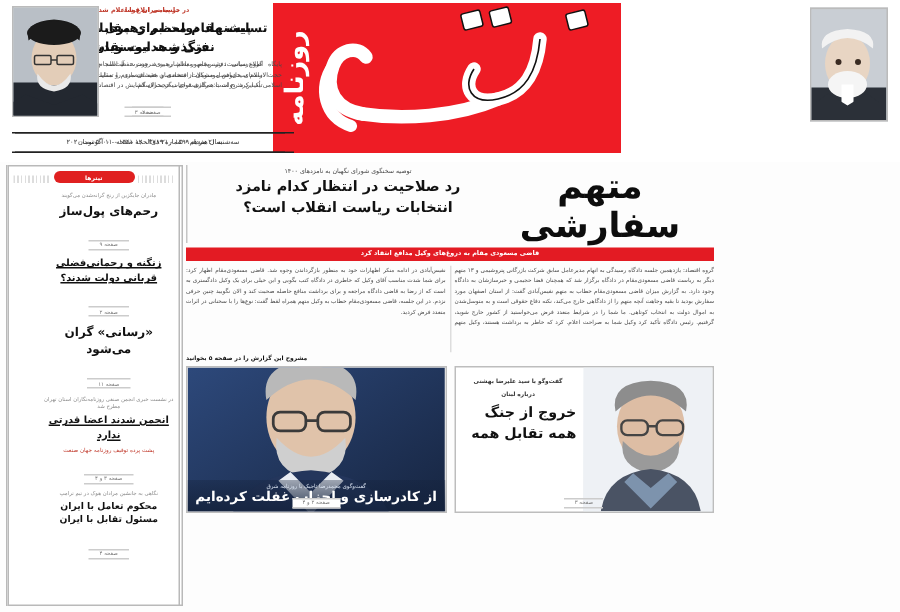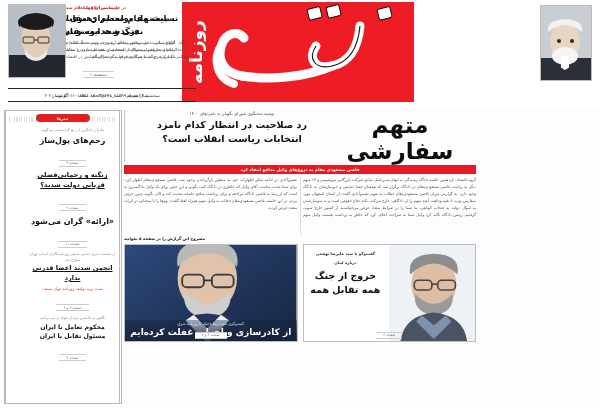--- a/index.html
+++ b/index.html
@@ -199,21 +199,21 @@
   .interview {
     display: flex; flex-direction: row; height: 100%;
   }
   .iv-text { width: 50%; padding: 6px 5px 0 3px; }
   .iv-photo {
     width: 50%; height: 100%;
     background: linear-gradient(150deg,#eef1f5 0%,#dfe4ea 60%,#cbd2da 100%);
     position: relative; overflow: hidden;
   }
   .iv-k { font-size: 3.9px; color: #333; text-align: center; line-height: 1.5; margin-bottom: 3px; font-weight: bold;}
-  .iv-h { font-size: 9.5px; font-weight: bold; color: #111; text-align: center; line-height: 1.45; }
+  .iv-h { font-size: 9.5px; font-weight: bold; color: #111; text-align: right; line-height: 1.45; }
 
   .footer-tag {
     position: absolute; bottom: 1px; left: 0; right: 0; text-align: center;
   }
 </style>
 </head>
 <body>
 
 <div id="page">
 
@@ -414,21 +414,21 @@
     </div>
 
     <div class="tr-item">
       <div class="tr-head sm">زنگنه و رحمانی‌فضلی قربانی دولت شدند؟</div>
       <div class="tr-sep">
         <span class="pagetag">صفحه ۲</span>
       </div>
     </div>
 
     <div class="tr-item">
-      <div class="tr-head">«ارائه» گران می‌شود</div>
+      <div class="tr-head">«رسانی» گران می‌شود</div>
       <div class="tr-sep">
         <span class="pagetag">صفحه ۱۱</span>
       </div>
     </div>
 
     <div class="tr-item">
       <div class="tr-kicker">در نشست خبری انجمن صنفی روزنامه‌نگاران استان تهران مطرح شد</div>
       <div class="tr-head sm">انجمن شدند اعضا قدرتی ندارد</div>
       <div class="tr-redline">پشت پرده توقیف روزنامه جهان صنعت</div>
       <div class="tr-sep">

